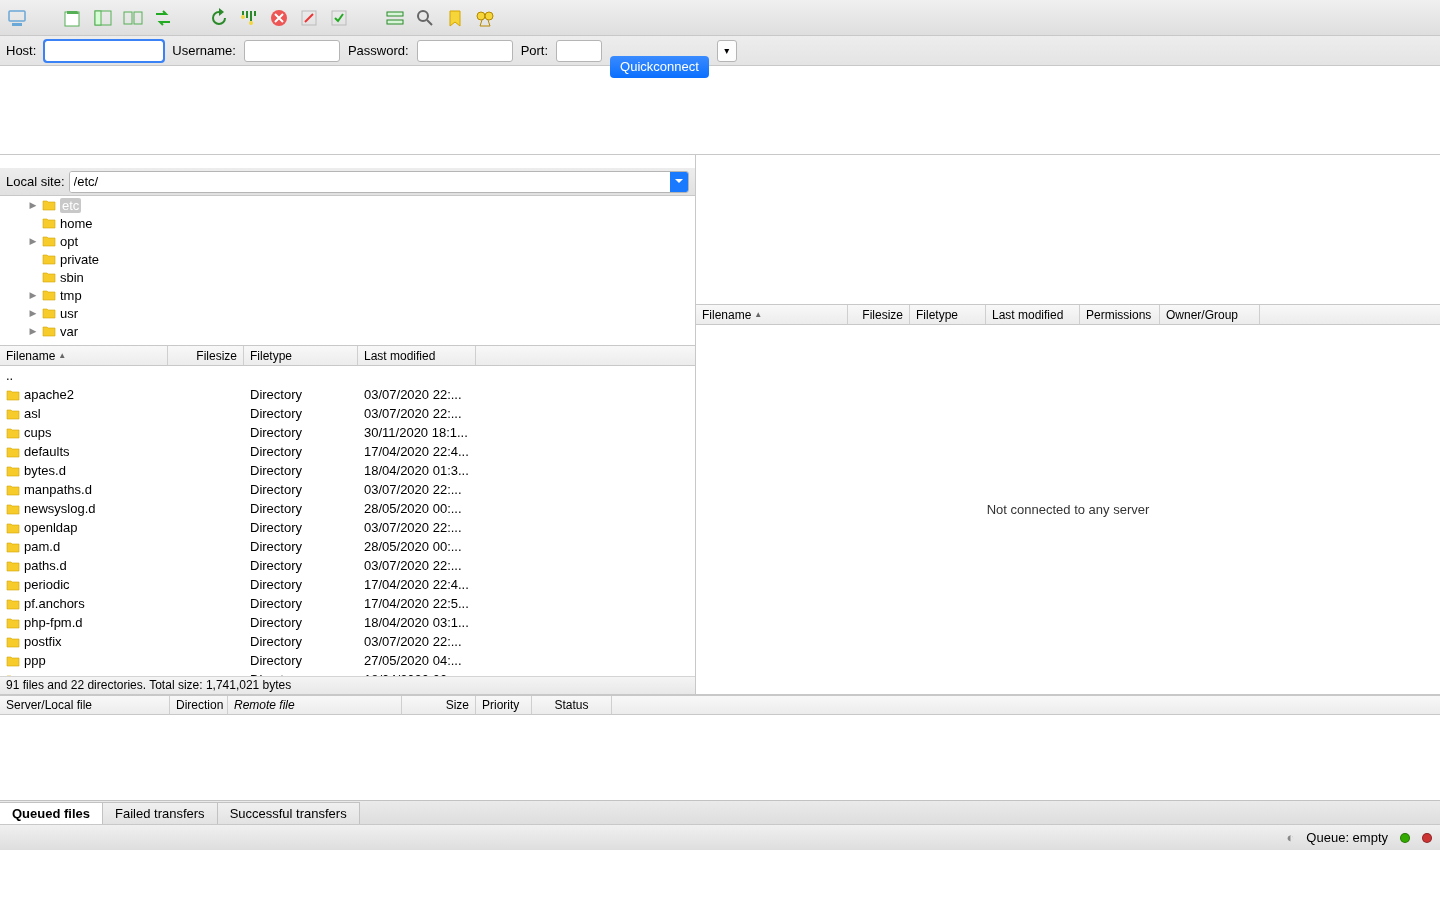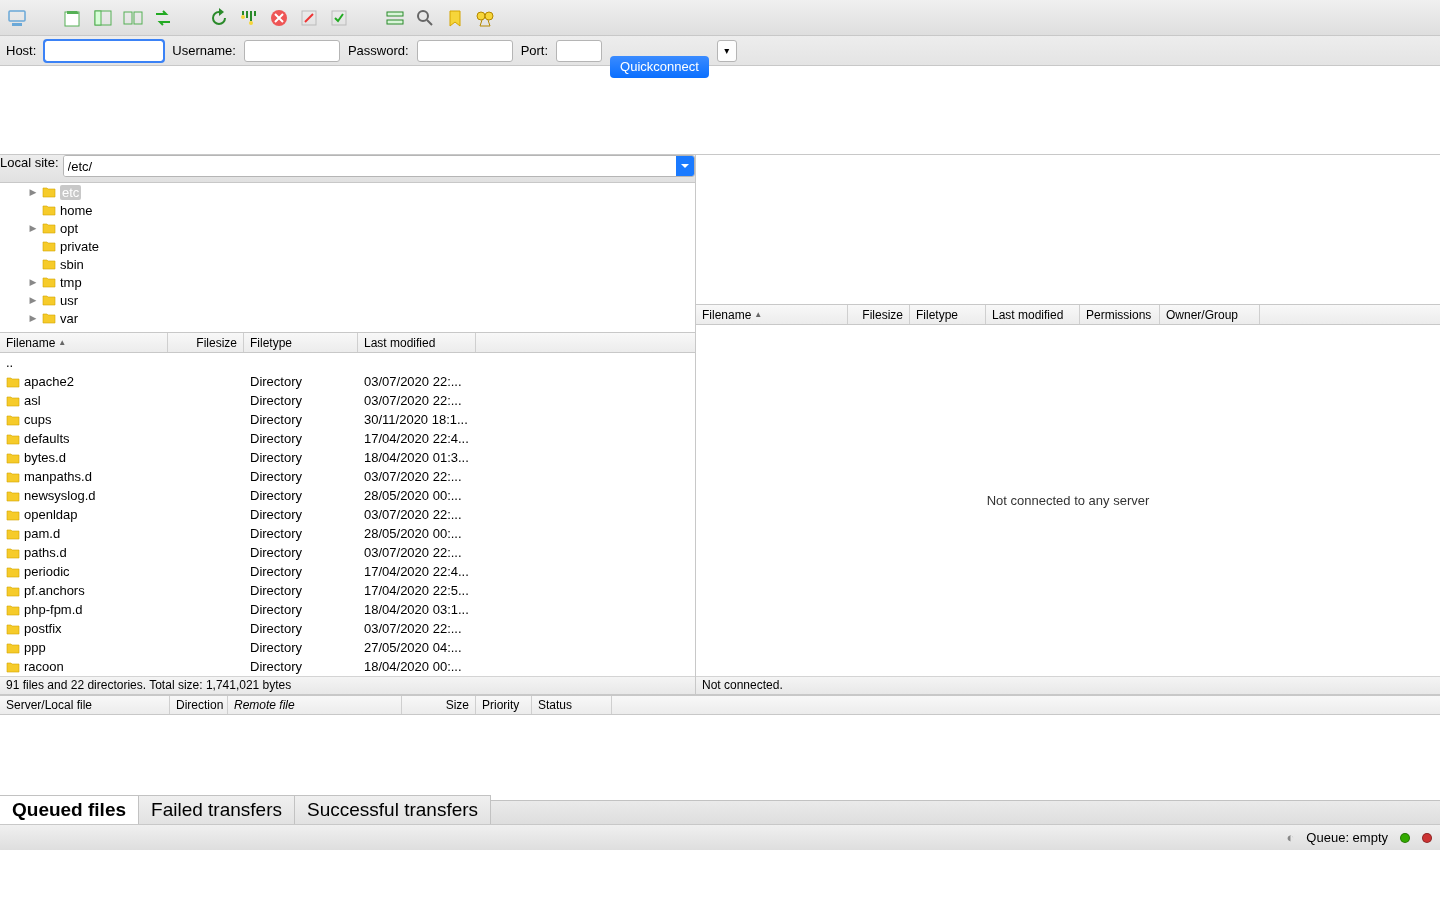--- a/index.html
+++ b/index.html
@@ -10,21 +10,21 @@
 .connectbar { height: 30px; background: linear-gradient(#ededed, #e4e4e4); display: flex; align-items: center; padding: 4px 6px; gap: 8px; border-bottom: 1px solid #c8c8c8; }
 .connectbar label { font-size: 13px; }
 .connectbar input { height: 22px; border: 1px solid #b5b5b5; border-radius: 3px; padding: 0 4px; font-size: 13px; background: #fff; }
 .connectbar input.focused { outline: 2px solid #3b82f6; outline-offset: -1px; border-color: #3b82f6; }
 .btn-quick { height: 22px; background: linear-gradient(#3a8bff, #0a6fff); color: #fff; border: none; border-radius: 4px; padding: 0 10px; font-size: 13px; cursor: pointer; margin-top: 32px; }
 .btn-dd { width: 20px; height: 22px; border: 1px solid #b5b5b5; border-radius: 3px; background: #fdfdfd; cursor: pointer; font-size: 10px; }
 .logpane { height: 89px; background: #fff; border-bottom: 1px solid #c8c8c8; }
 .splitpane { display: flex; height: 540px; border-bottom: 1px solid #c8c8c8; }
 .pane-left { width: 696px; display: flex; flex-direction: column; border-right: 1px solid #c8c8c8; }
 .pane-right { flex: 1; display: flex; flex-direction: column; }
-.sitepath { height: 28px; background: linear-gradient(#ededed, #e1e1e1); display: flex; padding: 0 0; gap: 4px; border-bottom: 1px solid #c8c8c8; }
+.sitepath { height: 28px; background: linear-gradient(#ededed, #e1e1e1); display: flex; align-items: center; padding: 0 6px; gap: 4px; border-bottom: 1px solid #c8c8c8; margin-top: 13px; }
 .sitepath label { font-size: 13px; }
 .sitepath .combo { flex: 1; height: 22px; display: flex; background: #fff; border: 1px solid #b5b5b5; border-radius: 3px; overflow: hidden; }
 .sitepath .combo input { flex: 1; border: none; padding: 0 4px; font-size: 13px; }
 .sitepath .combo .dd { width: 18px; background: #1a7aff; display: flex; align-items: center; justify-content: center; }
 .sitepath .combo .dd::after { content: ""; border: 4px solid transparent; border-top-color: #fff; margin-top: 3px; }
 .sitepath .combo.dim { background: #f6f6f6; }
 .sitepath .combo.dim .dd { background: #e8e8e8; }
 .sitepath .combo.dim .dd::after { border-top-color: #999; }
 .sitepath label.dim { color: #aaa; }
 .tree { height: 150px; overflow: auto; background: #fff; border-bottom: 1px solid #c8c8c8; position: relative; }
@@ -36,21 +36,21 @@
 .filelist { flex: 1; overflow: auto; background: #fff; position: relative; }
 .frow { height: 19px; display: flex; align-items: center; font-size: 13px; cursor: pointer; }
 .frow .c { padding: 0 6px; overflow: hidden; white-space: nowrap; text-overflow: ellipsis; }
 .fname { display: flex; align-items: center; gap: 4px; }
 .notconn { height: 100%; display: flex; align-items: center; justify-content: center; color: #333; }
 .statusline { height: 18px; background: linear-gradient(#f4f4f4, #e8e8e8); border-top: 1px solid #d4d4d4; font-size: 12px; padding: 1px 6px; }
 .queuehdr { height: 20px; background: linear-gradient(#f8f8f8, #ececec); display: flex; border-top: 1px solid #c8c8c8; border-bottom: 1px solid #c8c8c8; font-size: 12px; }
 .queuehdr .col { border-right: 1px solid #cfcfcf; padding: 2px 6px; }
 .queuearea { height: 85px; background: #fff; }
 .tabs { height: 24px; background: linear-gradient(#eaeaea, #dedede); display: flex; align-items: flex-end; border-top: 1px solid #c2c2c2; }
-.tab { padding: 3px 12px; font-size: 19px; border: 1px solid #c2c2c2; border-bottom: none; margin-left: -1px; background: linear-gradient(#f0f0f0,#e2e2e2); cursor: pointer; }
+.tab { padding: 3px 12px; font-size: 13px; border: 1px solid #c2c2c2; border-bottom: none; margin-left: -1px; background: linear-gradient(#f0f0f0,#e2e2e2); cursor: pointer; }
 .tab.active { font-weight: bold; background: #fff; }
 .statusbar { height: 26px; background: linear-gradient(#f0f0f0,#dedede); display: flex; align-items: center; justify-content: flex-end; padding: 0 8px; gap: 12px; font-size: 13px; border-top: 1px solid #c8c8c8; }
 .led { width: 10px; height: 10px; border-radius: 50%; border: 1px solid rgba(0,0,0,0.3); }
 .led.green { background: #3a0; }
 .led.red { background: #c33; }
 svg { display: block; }
 .sorticon::after { content: "▲"; font-size: 8px; margin-left: 3px; color: #666; }
 </style>
 </head>
 <body>
@@ -427,31 +427,30 @@
       <div class="col sorticon" style="width:152px;">Filename</div>
       <div class="col" style="width:62px;justify-content:flex-end;">Filesize</div>
       <div class="col" style="width:76px;">Filetype</div>
       <div class="col" style="width:94px;">Last modified</div>
       <div class="col" style="width:80px;">Permissions</div>
       <div class="col" style="width:100px;">Owner/Group</div>
     </div>
     <div class="filelist">
       <div class="notconn">Not connected to any server</div>
     </div>
-    <div class="statusline">Not connected.</div>
   </div>
 </div>
 
 <div class="queuehdr">
   <div class="col" style="width:170px;">Server/Local file</div>
   <div class="col" style="width:58px;">Direction</div>
   <div class="col" style="width:174px;font-style:italic;">Remote file</div>
   <div class="col" style="width:74px;text-align:right;">Size</div>
   <div class="col" style="width:56px;">Priority</div>
-  <div class="col" style="width:80px;">Status</div>
+  <div class="col" style="width:80px;text-align:center;">Status</div>
 </div>
 <div class="queuearea"></div>
 
 <div class="tabs">
   <div class="tab active">Queued files</div>
   <div class="tab">Failed transfers</div>
   <div class="tab">Successful transfers</div>
 </div>
 
 <div class="statusbar">

